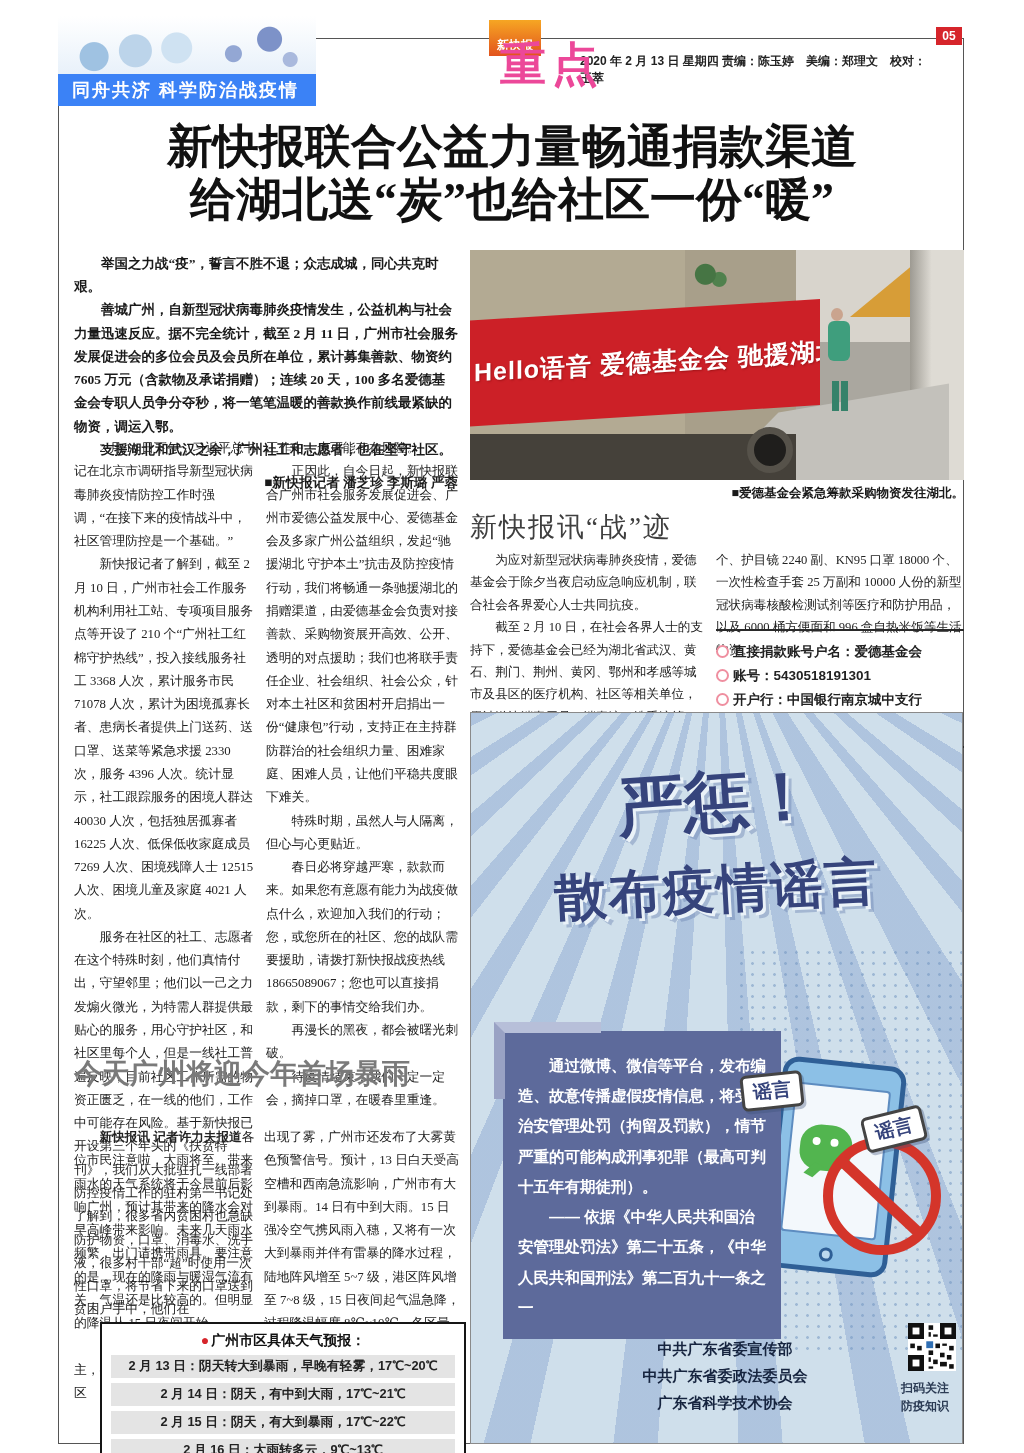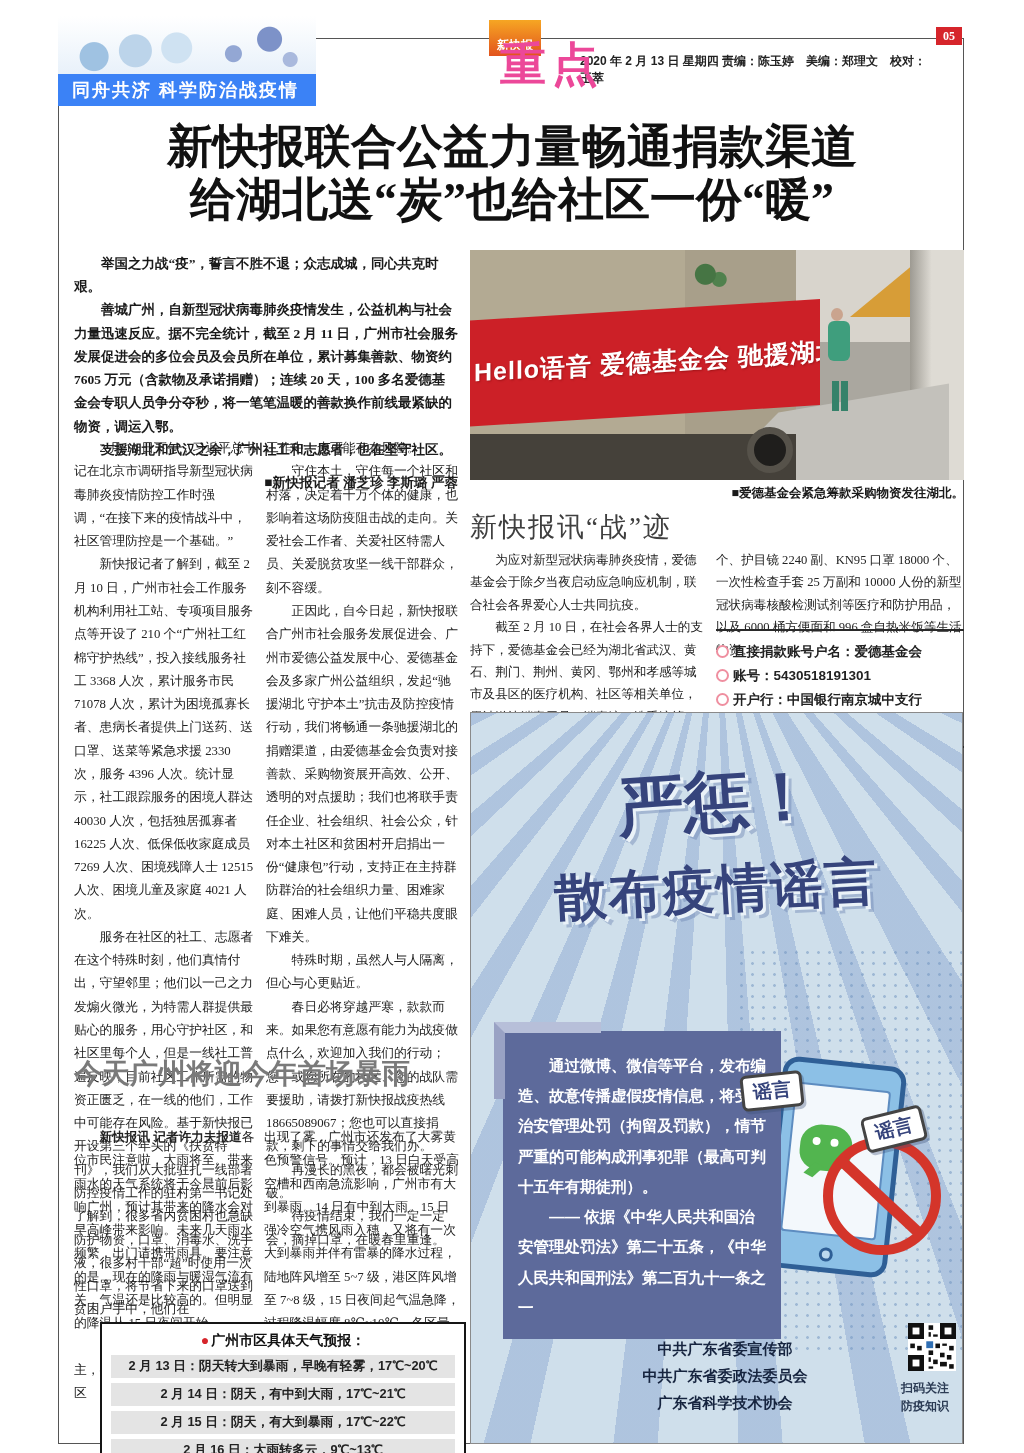--- a/index.html
+++ b/index.html
@@ -26,21 +26,21 @@
 
   
   .masthead-tag { left:489px; top:20px; padding:17px 8px 2px;
       background:linear-gradient(180deg,#f6a623,#e2531d); color:#fff;
       font-family:"Liberation Sans",sans-serif; font-size:12px; font-weight:bold; z-index:6; }
   .section-title { left:500px; top:34px; font-size:46px; font-weight:bold;
       color:#ec4899; letter-spacing:6px; z-index:6; }
   .dateline { left:580px; top:29px; width:350px; font-size:12px;
       font-weight:bold; font-family:"Liberation Sans","DejaVu Sans",sans-serif; color:#222;margin-top:24px; }
   .pagenum { left:936px; top:27px; width:26px; height:18px; background:#d6252b; color:#fff;
-      font-family:Liberation Serif, serif; font-size:12px; font-weight:bold;
+      font-family:Liberation Sans, sans-serif; font-size:12px; font-weight:bold;
       text-align:center; line-height:18px; }
 
   
   .headline { left:80px; top:120px; width:864px; text-align:center;
       font-size:46px; font-weight:bold; line-height:1.16; color:#111; }
 
   
   .lead { left:74px; top:252px; width:384px; font-weight:bold; font-size:13.5px; line-height:1.72; }
   .lead p { text-indent:2em; }
   .byline { text-align:right; margin-top:10px; font-size:13.5px; font-weight:bold; }
@@ -191,21 +191,20 @@
   <div class="byline">■新快报记者 潘芝珍 李斯璐 严蓉</div>
 </div>
 
 <div class="abs bodycol col1">
     <p>2 月 10 日下午，习近平总书记在北京市调研指导新型冠状病毒肺炎疫情防控工作时强调，“在接下来的疫情战斗中，社区管理防控是一个基础。”</p>
     <p>新快报记者了解到，截至 2 月 10 日，广州市社会工作服务机构利用社工站、专项项目服务点等开设了 210 个“广州社工红棉守护热线”，投入接线服务社工 3368 人次，累计服务市民 71078 人次，累计为困境孤寡长者、患病长者提供上门送药、送口罩、送菜等紧急求援 2330 次，服务 4396 人次。统计显示，社工跟踪服务的困境人群达 40030 人次，包括独居孤寡者 16225 人次、低保低收家庭成员 7269 人次、困境残障人士 12515 人次、困境儿童及家庭 4021 人次。</p>
     <p>服务在社区的社工、志愿者在这个特殊时刻，他们真情付出，守望邻里；他们以一己之力发煽火微光，为特需人群提供最贴心的服务，用心守护社区，和社区里每个人，但是一线社工普遍反映，目前社区工作所需的物资正匮乏，在一线的他们，工作中可能存在风险。基于新快报已开设第三个年头的《扶贫特刊》，我们从大批驻扎一线部署防控疫情工作的驻村第一书记处了解到，很多省内贫困村也急缺防护物资，口罩、消毒水、洗手液，很多村干部“超”时使用一次性口罩，将节省下来的口罩送到贫困户手中，他们在</p>
   </div>
 <div class="abs bodycol col2 cont">
     <p>工作中，也可能存在风险。</p>
-    <p>守住本土，守住每一个社区和村落，决定着千万个体的健康，也影响着这场防疫阻击战的走向。关爱社会工作者、关爱社区特需人员、关爱脱贫攻坚一线干部群众，刻不容缓。</p>
     <p>正因此，自今日起，新快报联合广州市社会服务发展促进会、广州市爱德公益发展中心、爱德基金会及多家广州公益组织，发起“驰援湖北 守护本土”抗击及防控疫情行动，我们将畅通一条驰援湖北的捐赠渠道，由爱德基金会负责对接善款、采购物资展开高效、公开、透明的对点援助；我们也将联手责任企业、社会组织、社会公众，针对本土社区和贫困村开启捐出一份“健康包”行动，支持正在主持群防群治的社会组织力量、困难家庭、困难人员，让他们平稳共度眼下难关。</p>
     <p>特殊时期，虽然人与人隔离，但心与心更贴近。</p>
     <p>春日必将穿越严寒，款款而来。如果您有意愿有能力为战疫做点什么，欢迎加入我们的行动；您，或您所在的社区、您的战队需要援助，请拨打新快报战疫热线 18665089067；您也可以直接捐款，剩下的事情交给我们办。</p>
     <p>再漫长的黑夜，都会被曙光刺破。</p>
     <p>待疫情结束，我们一定一定会，摘掉口罩，在暖春里重逢。</p>
   </div>
 
 <div class="abs photo">
   <div class="truck"></div>
   <div class="truck-mark"></div>

